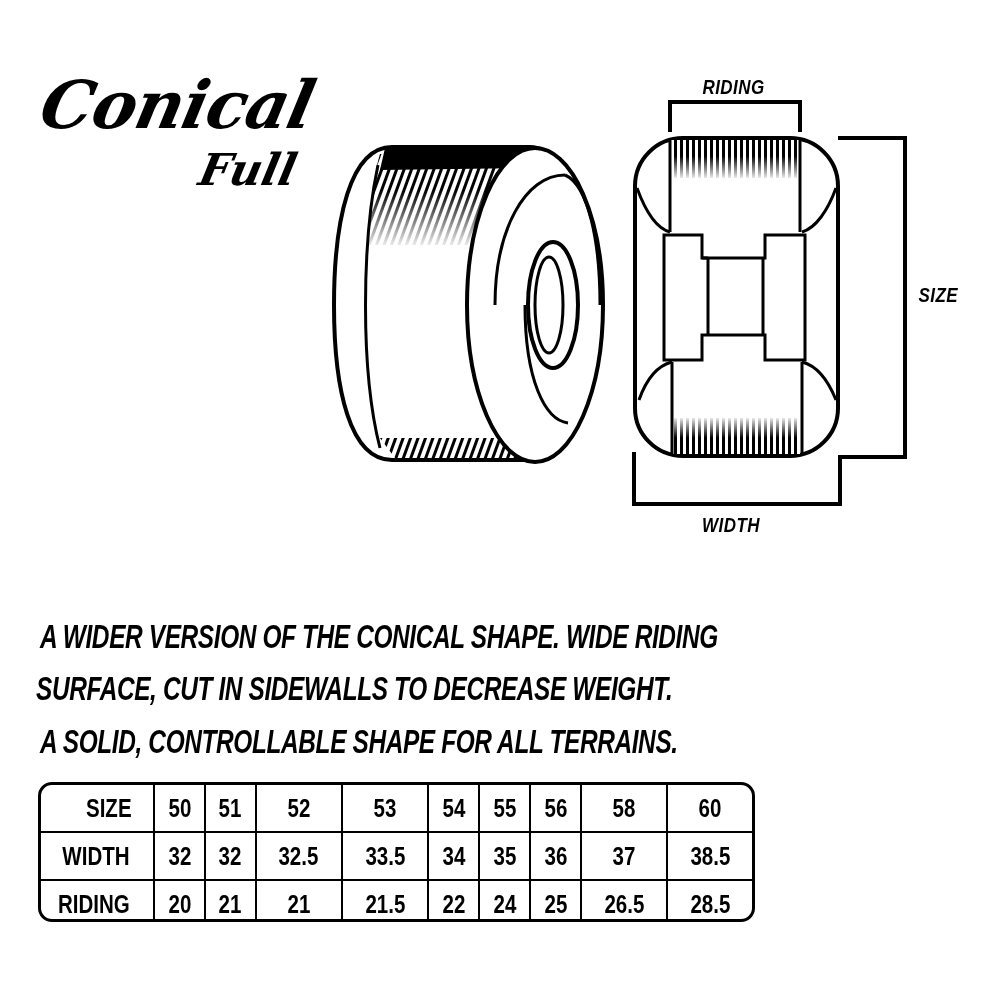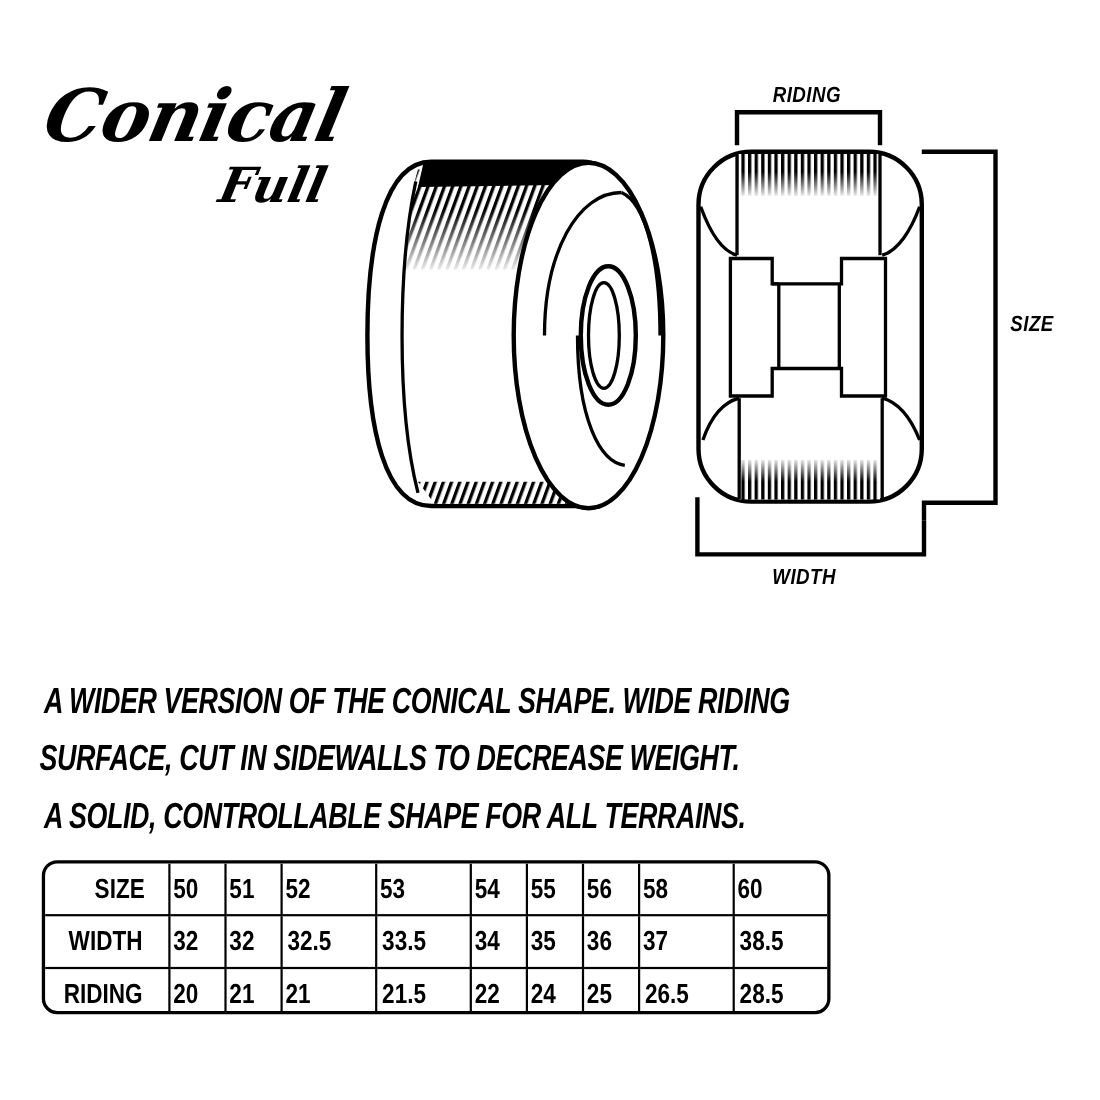--- a/index.html
+++ b/index.html
@@ -21,21 +21,21 @@
     left:36px; font-family:"Liberation Sans", sans-serif; font-weight:bold; font-style:italic;
     font-size:33px; line-height:1; white-space:nowrap; transform-origin:left center;
     transform:scaleX(0.74); letter-spacing:-0.5px;
   }
   .spec-table {
     left:38px; top:782px; width:717px; height:140px;
     border:3px solid #000; border-radius:14px; box-sizing:border-box; overflow:hidden;
   }
   table { border-collapse:collapse; width:100%; height:100%; }
   td {
-    border:2px solid #000; font-family:"Liberation Sans", sans-serif;
+    border:2px solid #000; text-align:center; font-family:"Liberation Sans", sans-serif;
     font-weight:bold; font-size:25px; padding:0; height:46px;
   }
   td span { display:inline-block; transform:scaleX(0.82); }
   tr:first-child td { border-top:none; }
   tr:last-child td { border-bottom:none; }
   td:first-child { border-left:none; text-align:right; padding-right:16px; width:96px; }
   td:last-child { border-right:none;text-decoration:underline; }
 </style>
 </head>
 <body>

